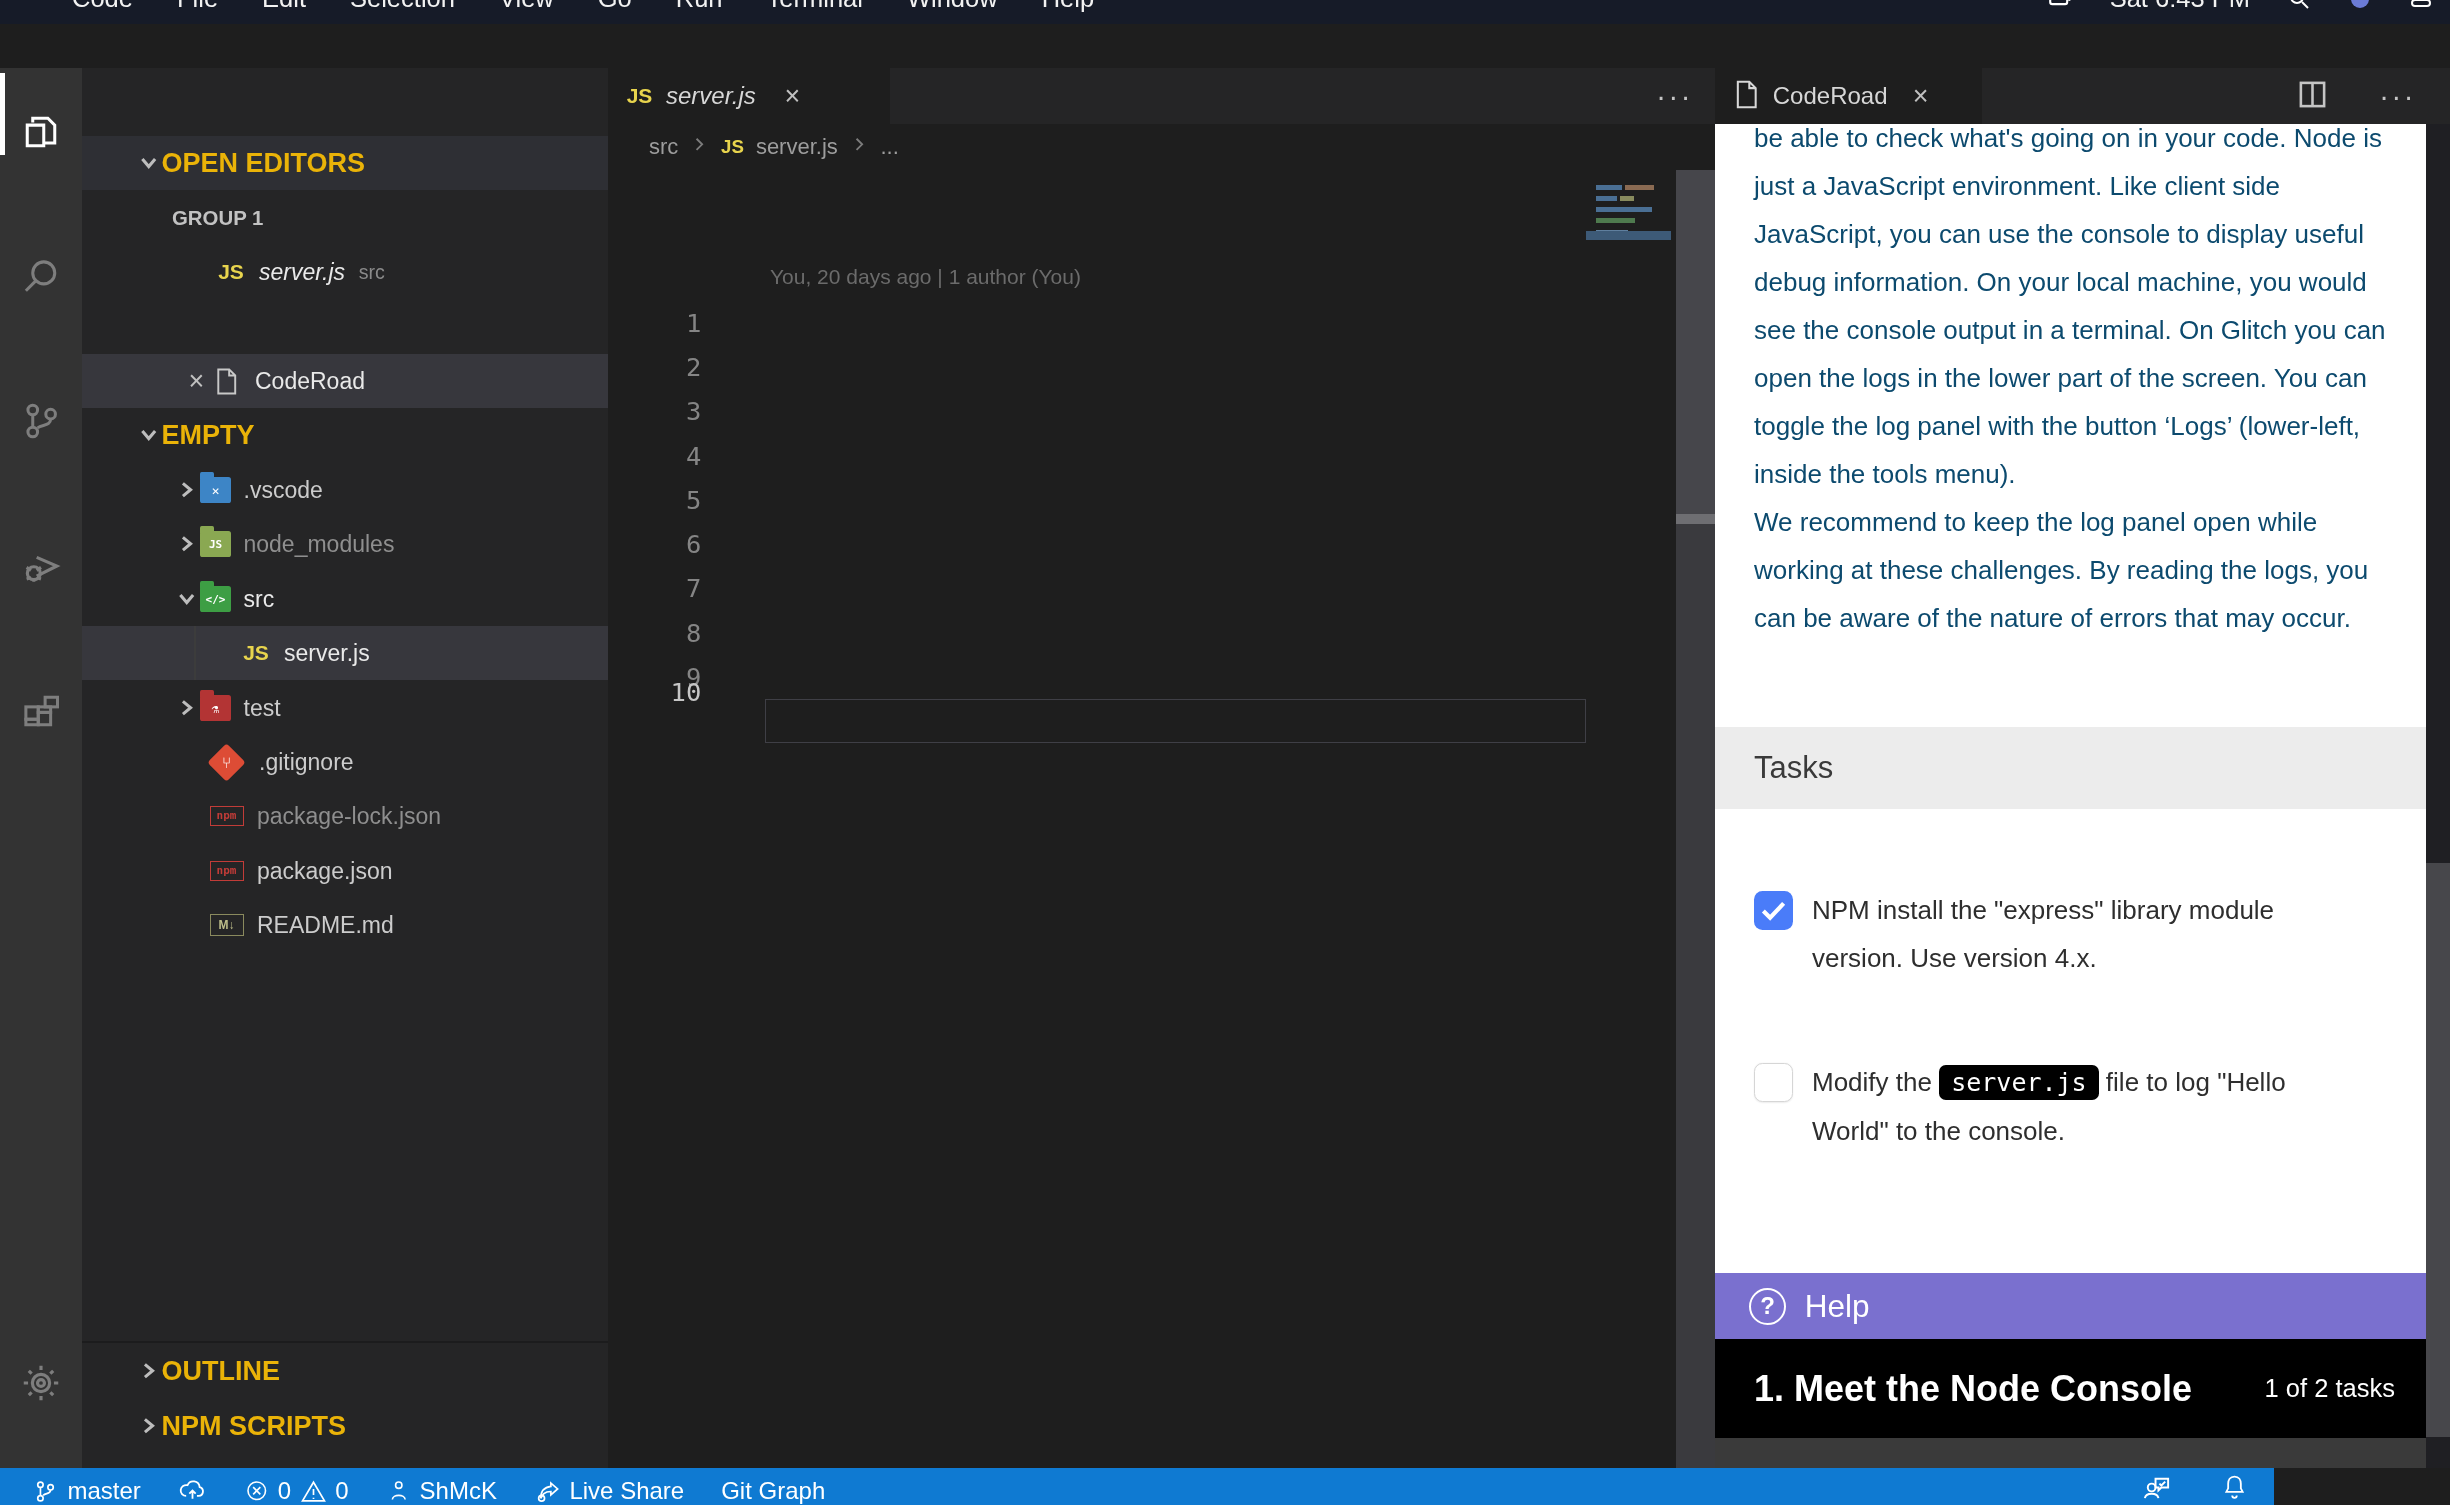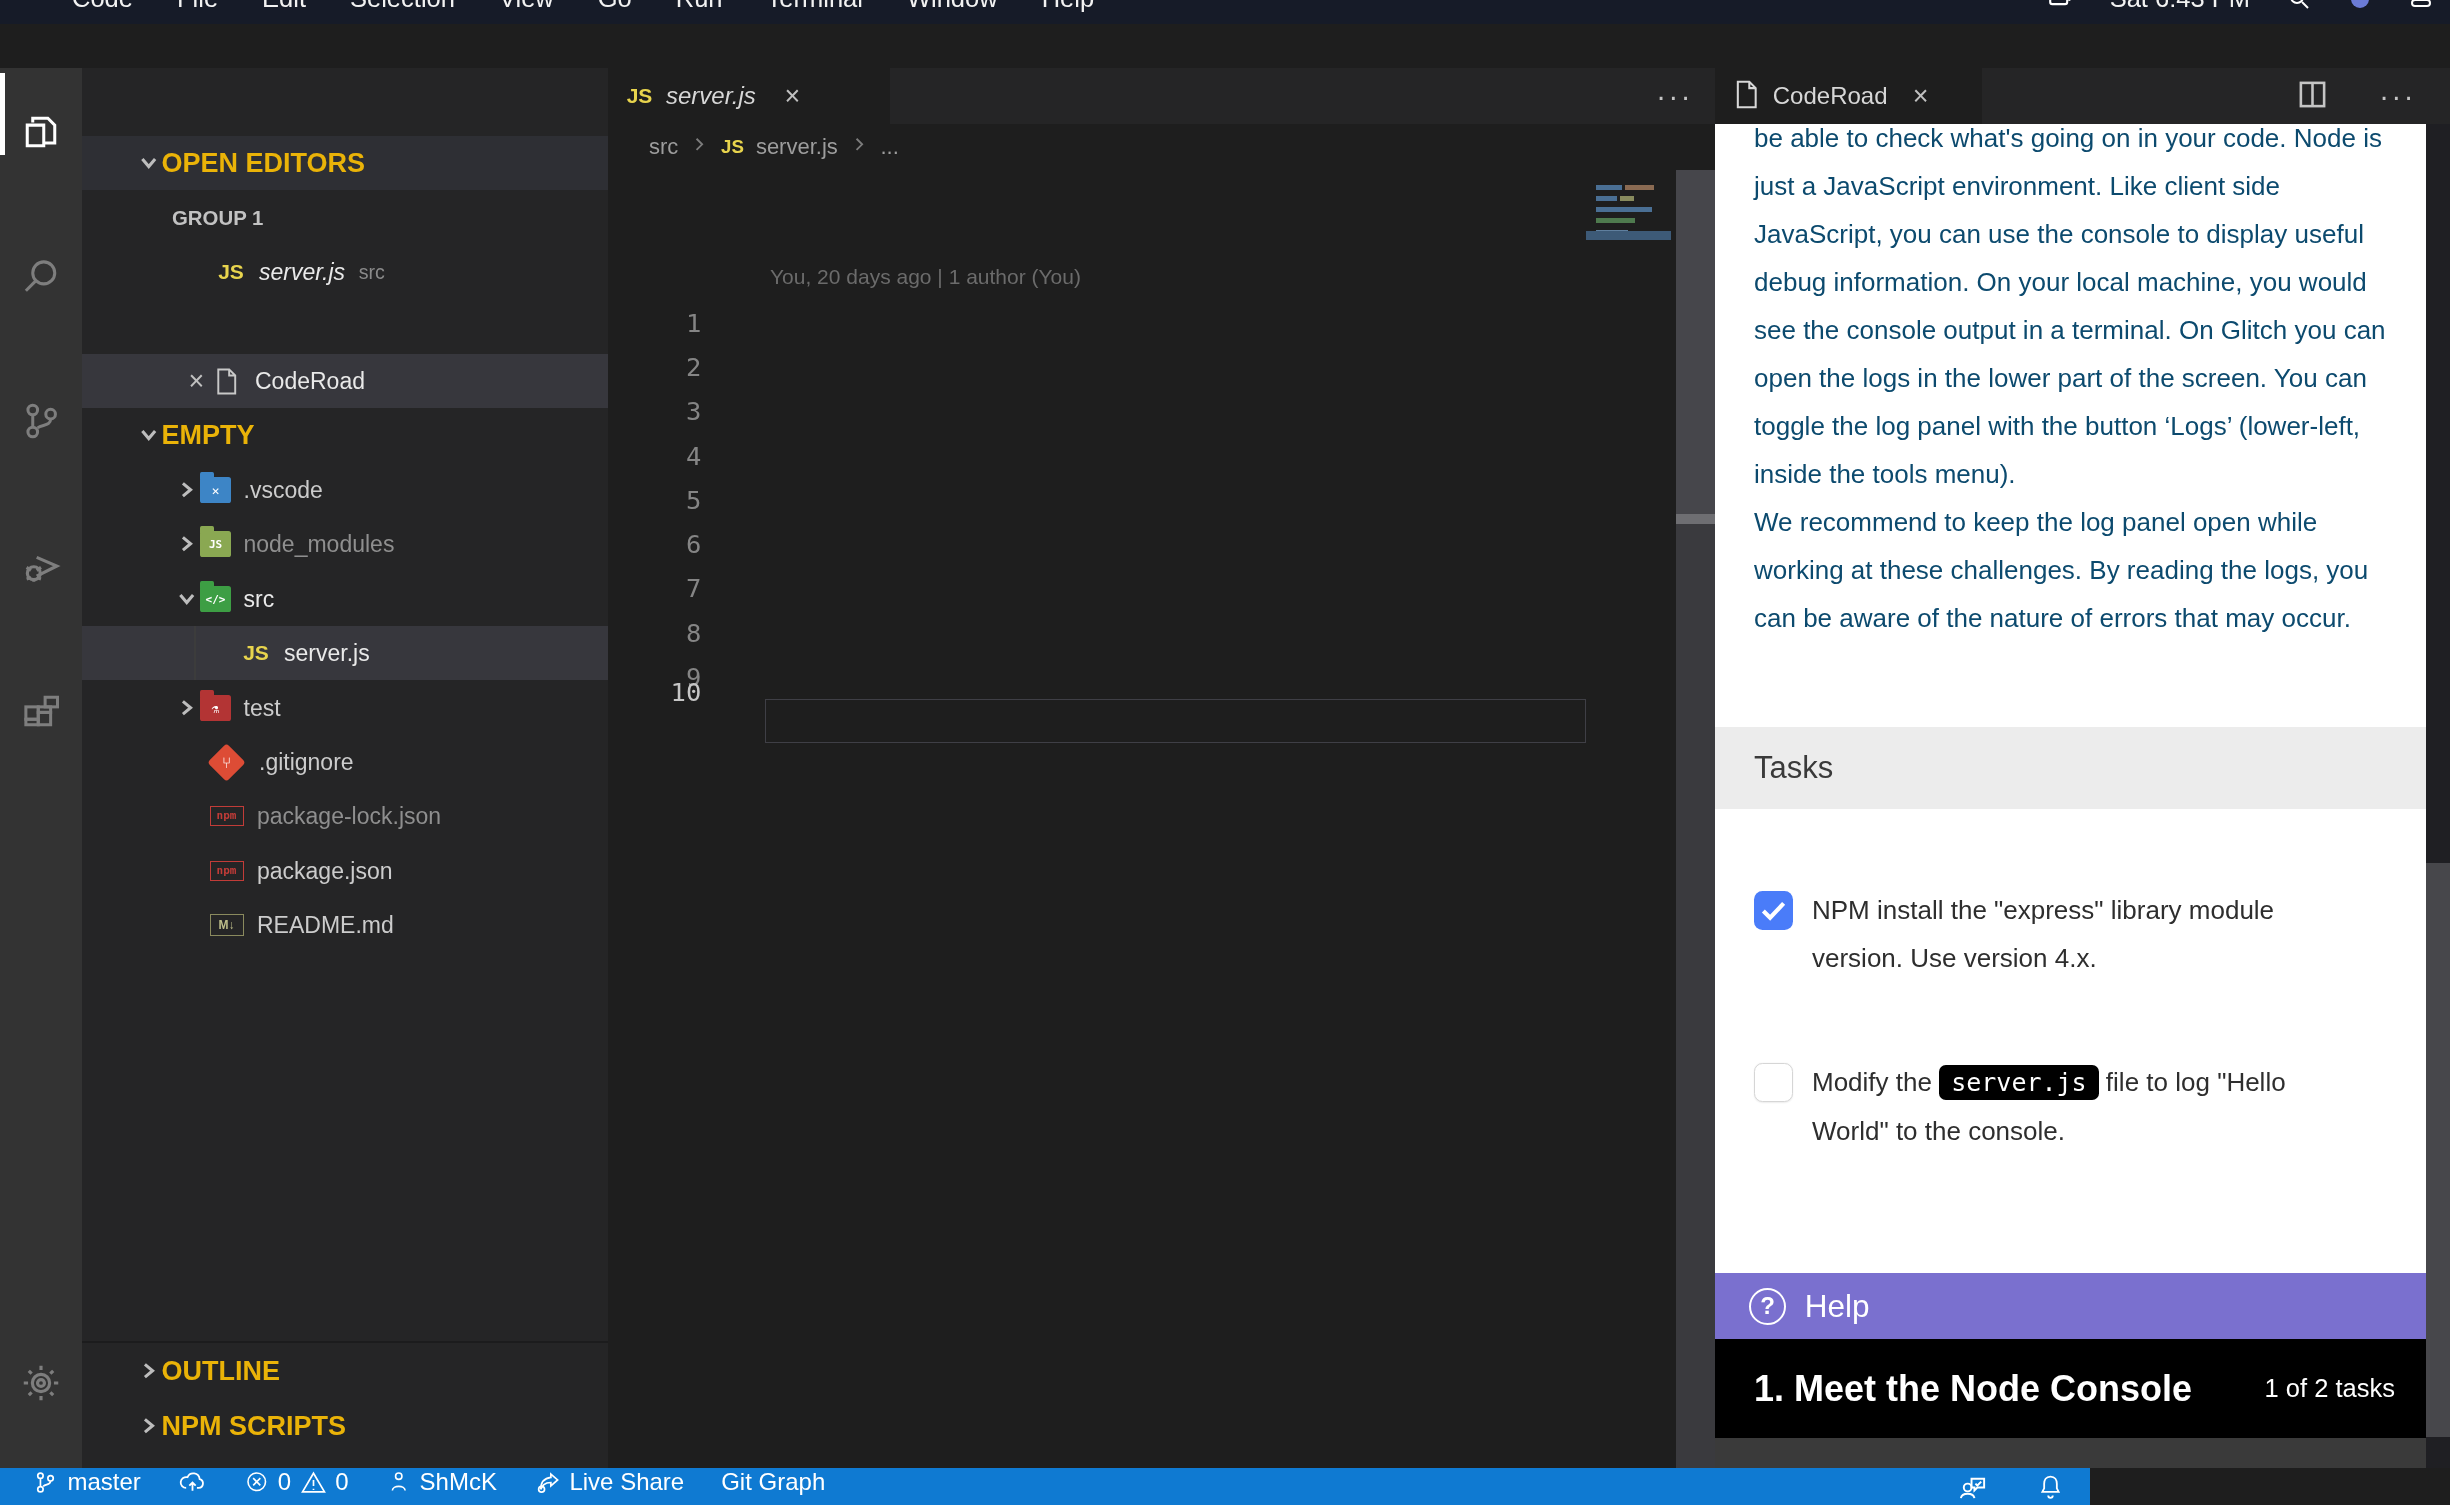--- a/index.html
+++ b/index.html
@@ -113,22 +113,22 @@
   #help-bar .t { font-size:31.5px; }
   #wv-footer { position:absolute; left:0; top:1215px; width:711px; height:99px; background:#000;
     display:flex; align-items:center; justify-content:space-between; padding:0 31px 0 39px; color:#fff; }
   #wv-footer .ft { font-size:36px; font-weight:bold; }
   #wv-footer .fp { font-size:25.5px; }
   #wv-bottomstrip { position:absolute; left:0; top:1314px; width:711px; height:31px; background:#3a3a3a; }
   #wv-scroll { position:absolute; left:711px; top:0; width:24px; height:1344px; background:#1f1f23; }
   #wv-scroll .thumb { position:absolute; left:0; top:739px; width:24px; height:574px; background:#47474b; }
 
   
-  #statusbar { left:0; top:1468px; width:2090px; height:37px; background:#0f7ad2; color:#fff;
-    display:flex; align-items:flex-start; font-size:24px; }
+  #statusbar { left:0; top:1468px; width:2274px; height:37px; background:#0f7ad2; color:#fff;
+    display:flex; align-items:flex-end; font-size:24px; }
   .st-item { display:flex; align-items:center; gap:8.5px; margin-right:37px; white-space:nowrap; }
   .st-item svg { stroke:#fff; fill:none; stroke-width:2; }
   #st-right { position:absolute; right:25.5px; top:0; height:37px; display:flex; align-items:center; gap:48px; }
 </style>
 </head>
 <body>
 
 <div id="stage">
 
   <div class="abs" id="menubar">

